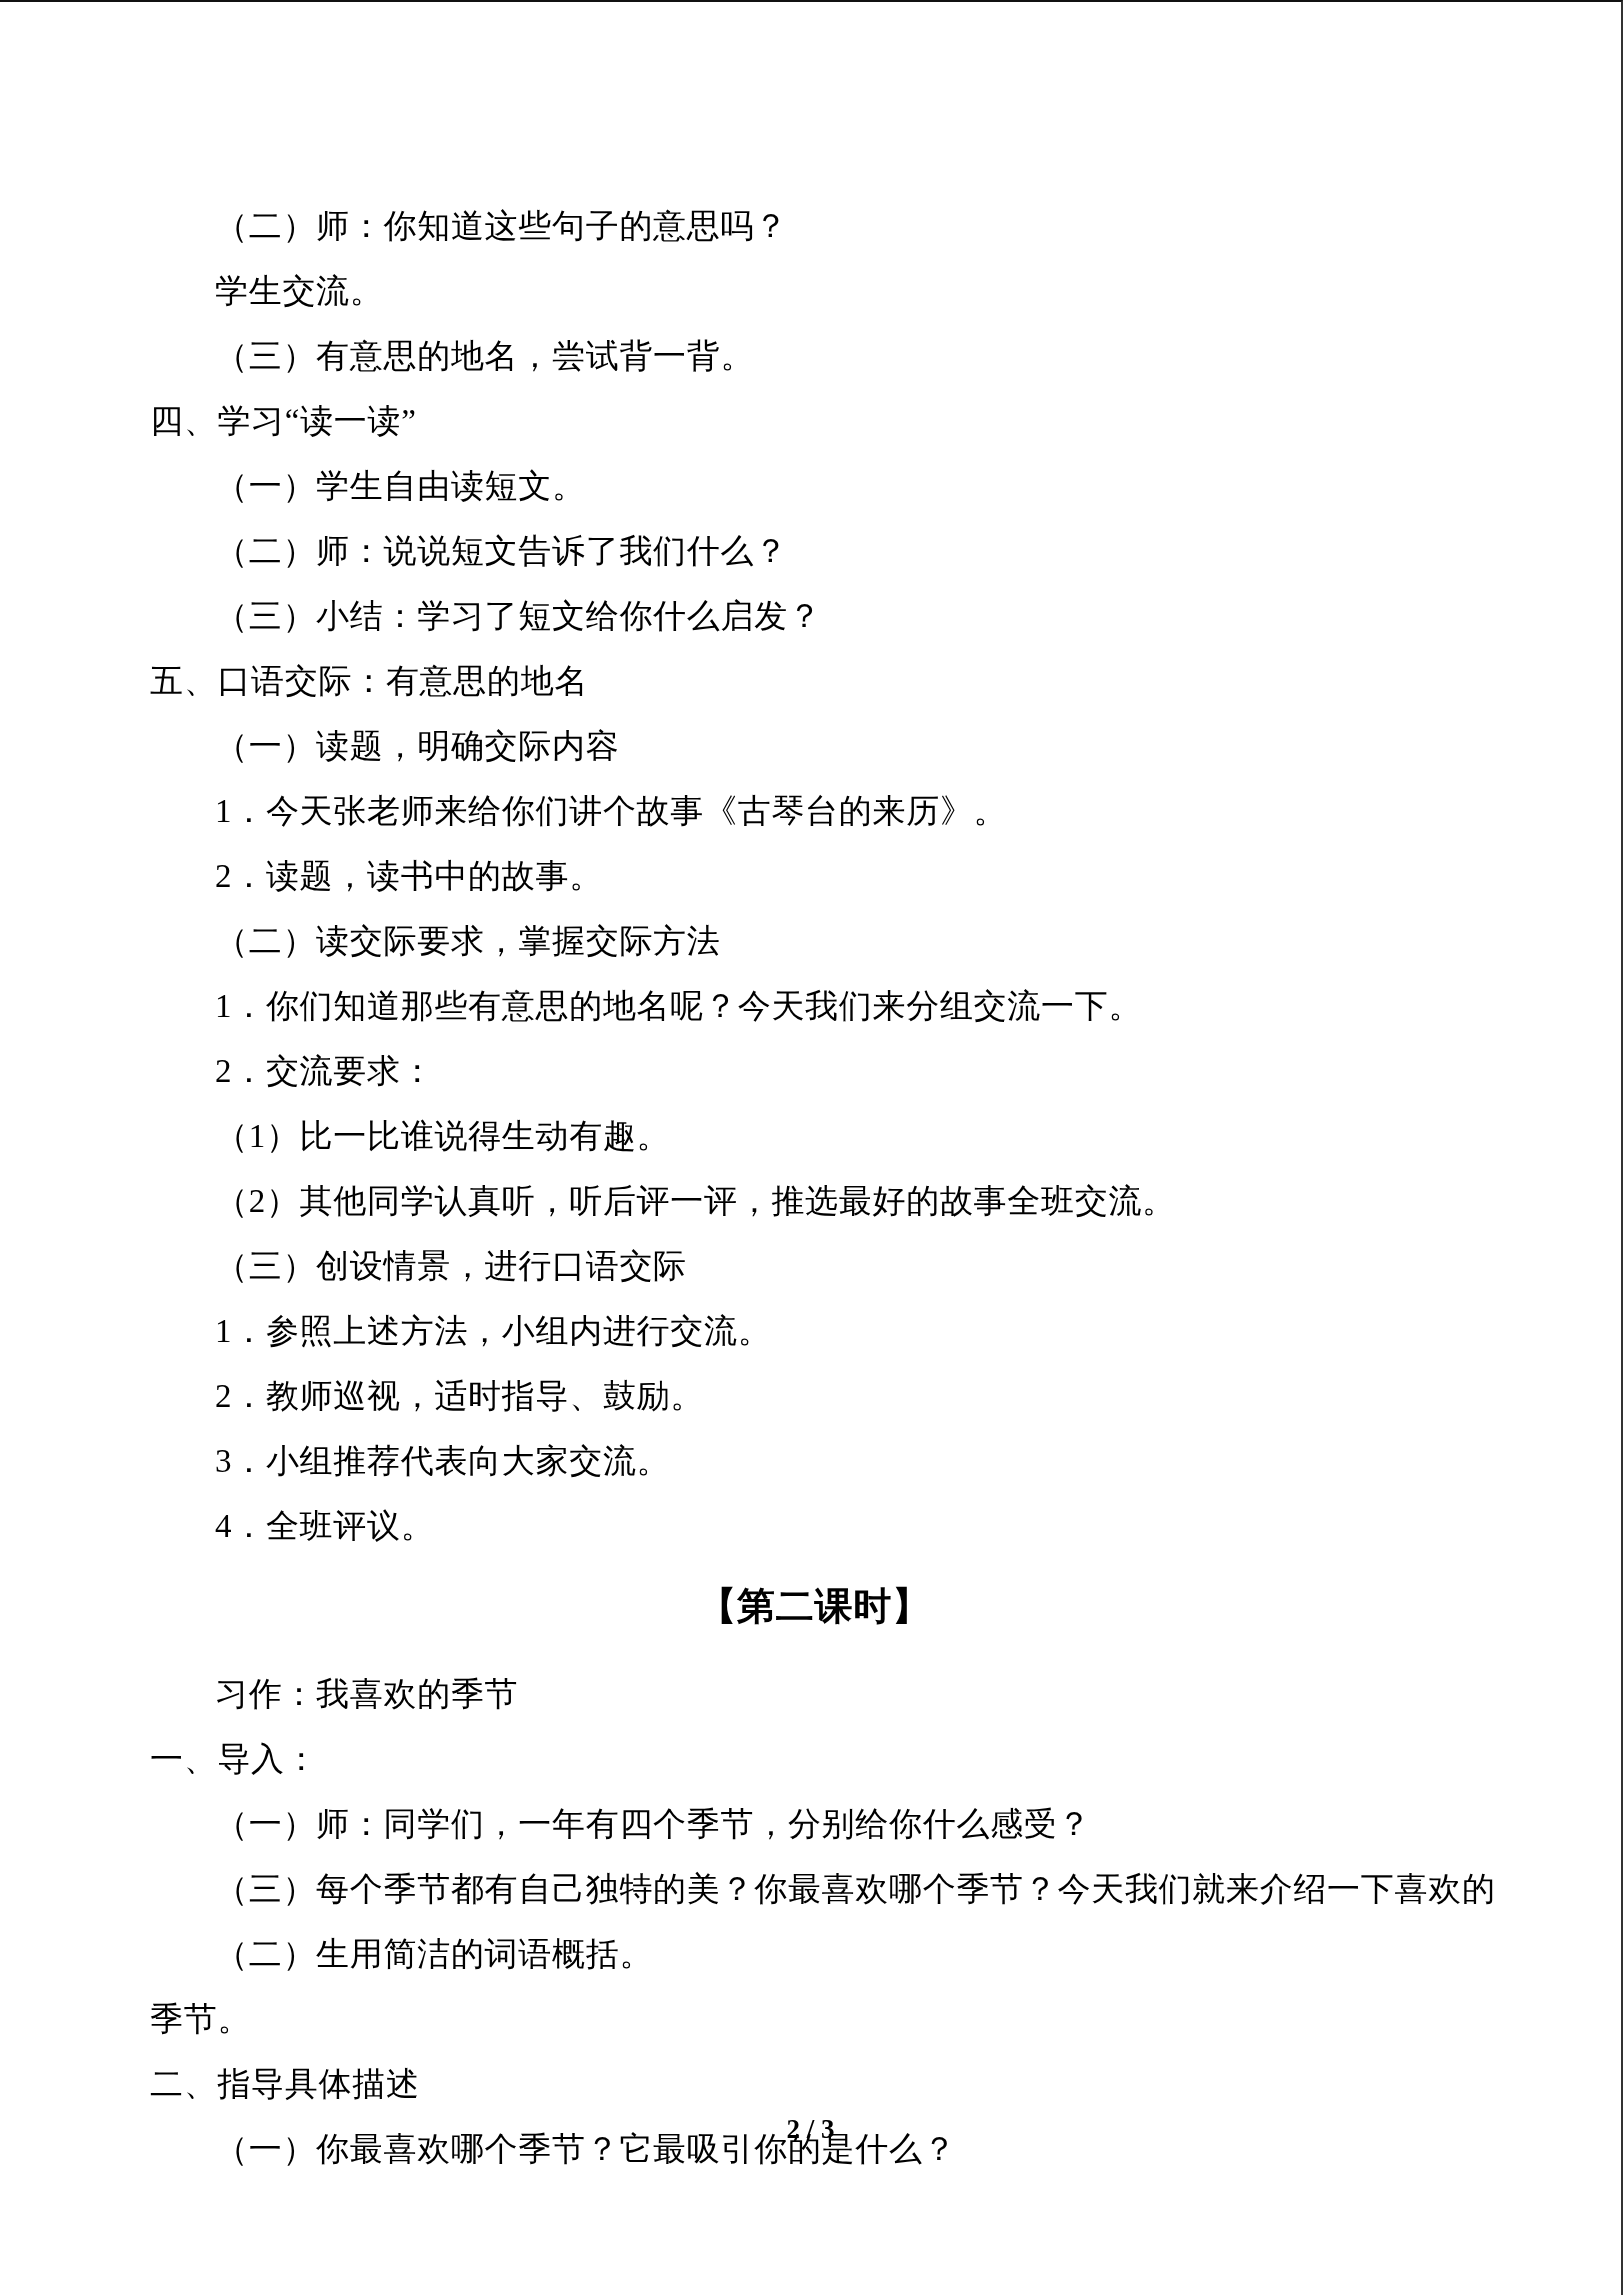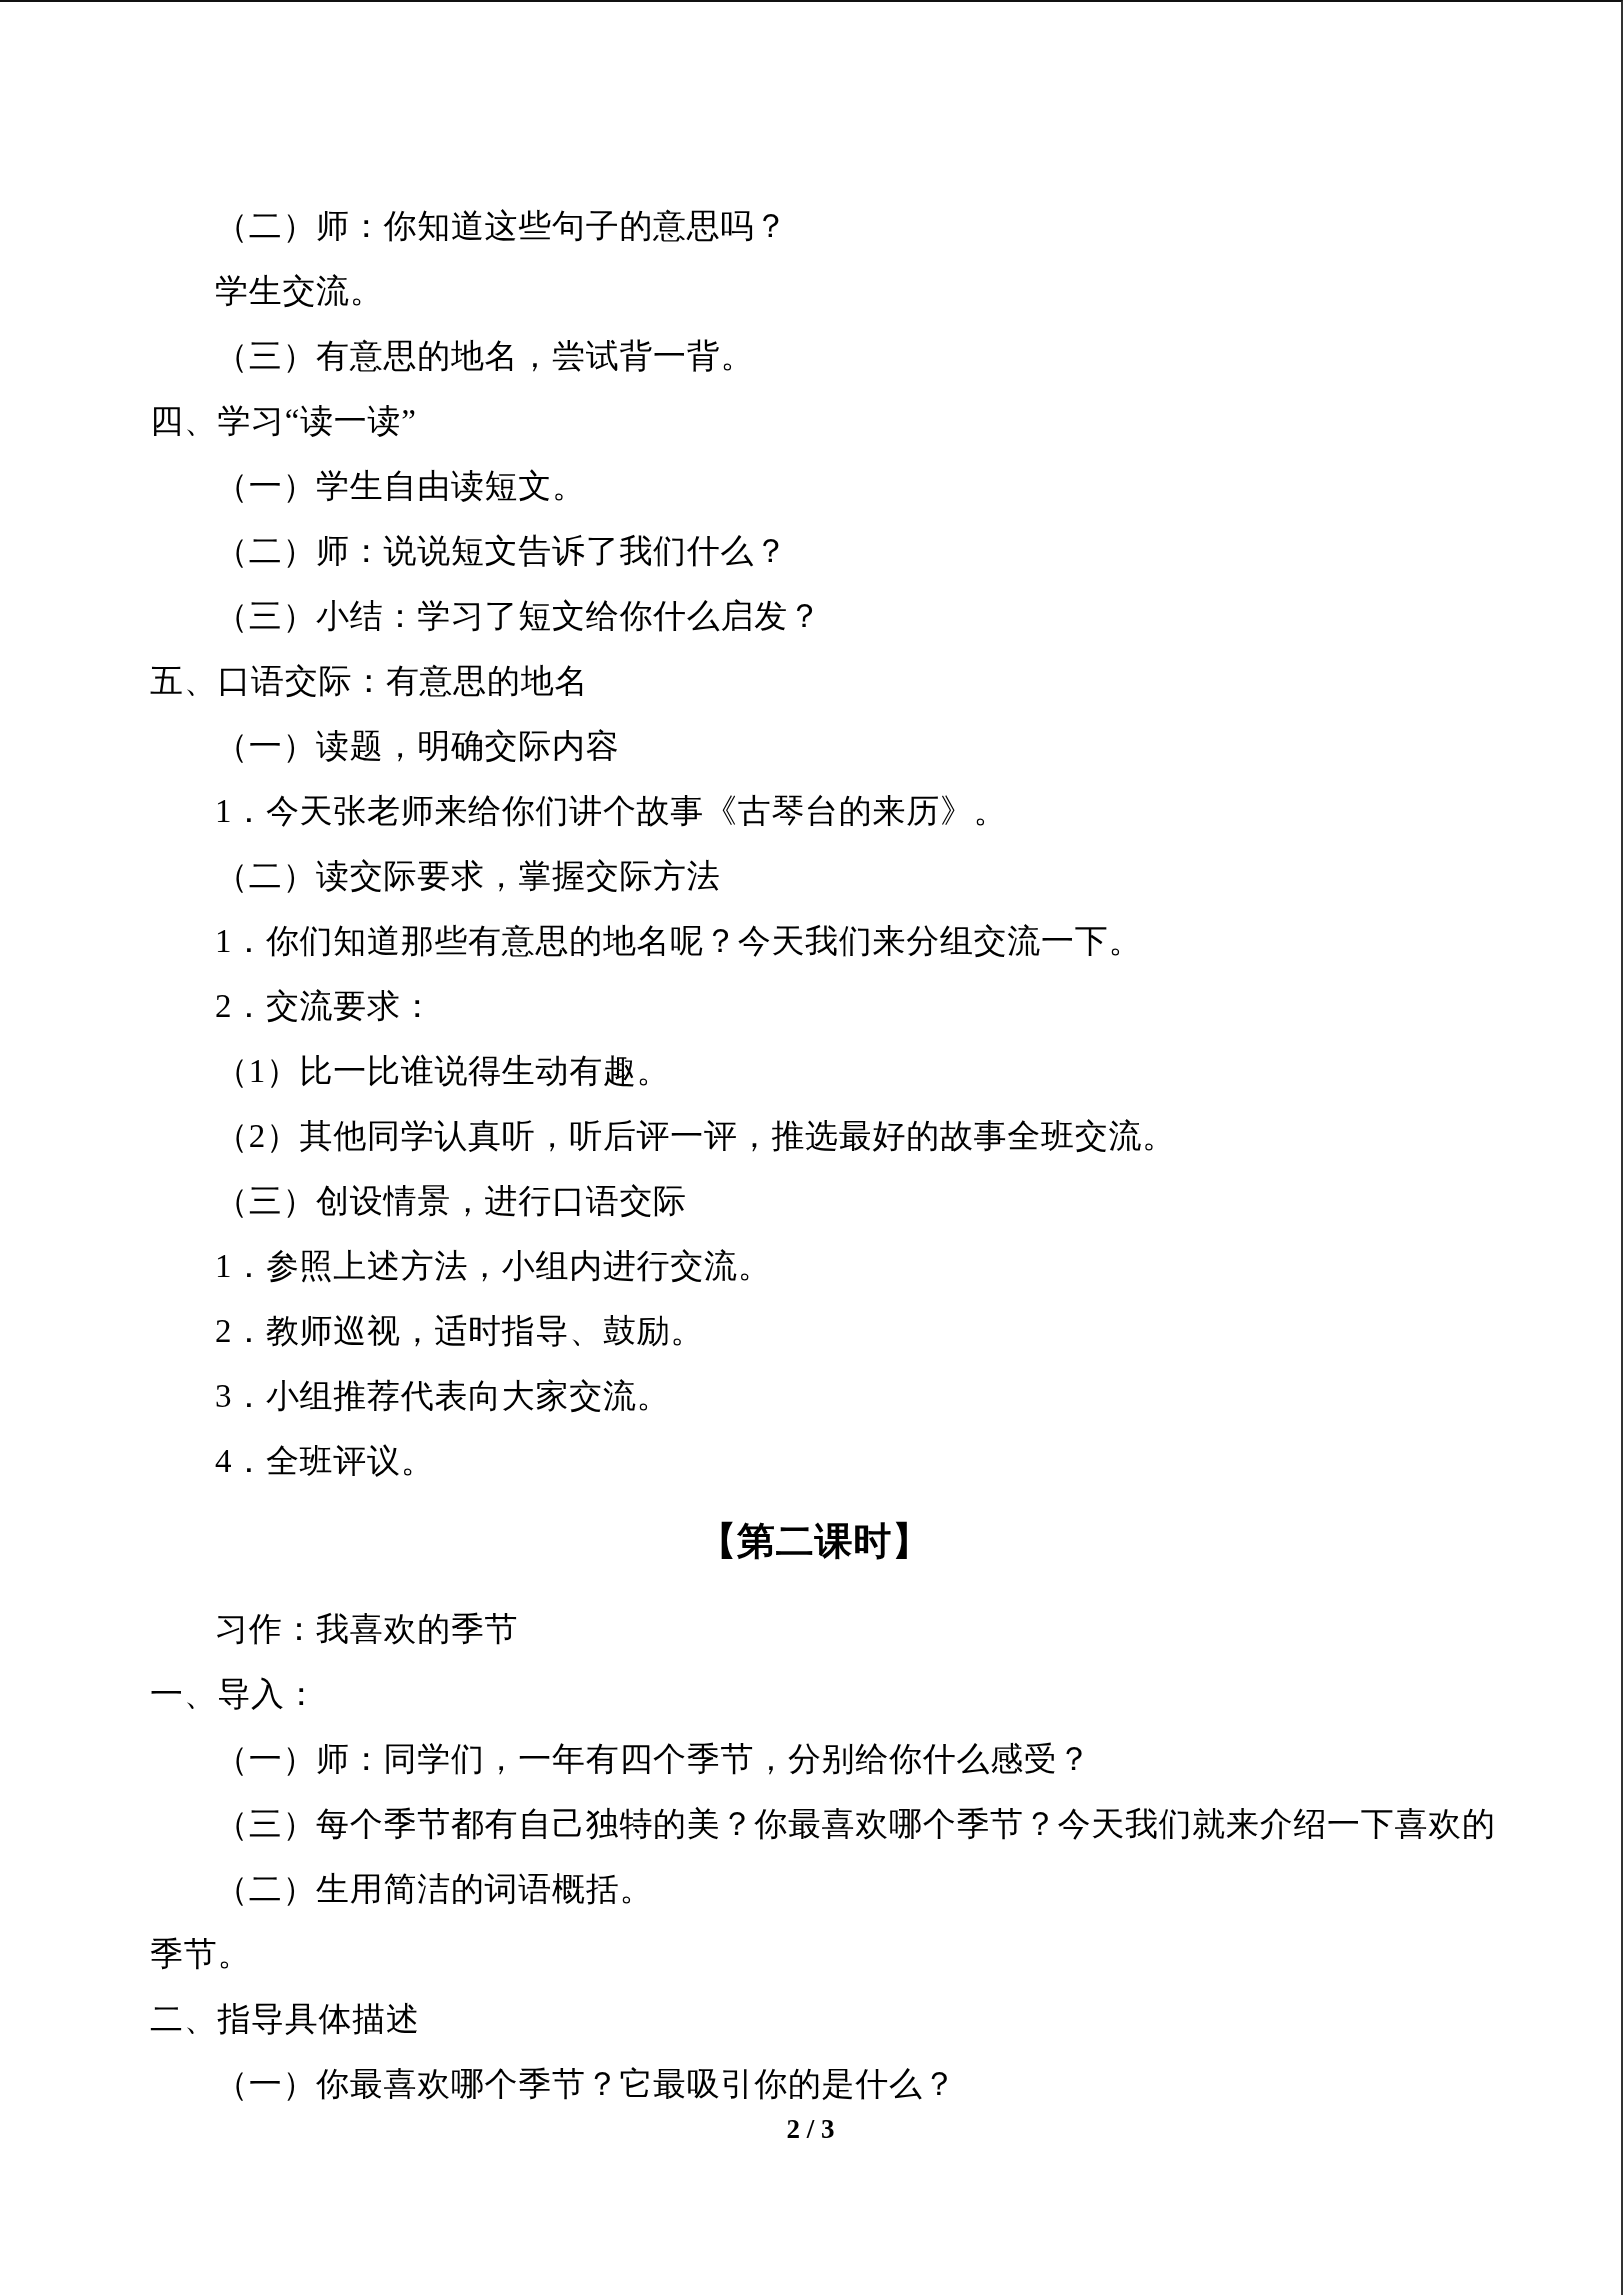--- a/index.html
+++ b/index.html
@@ -66,20 +66,21 @@
     <p class="sub">（二）师：你知道这些句子的意思吗？</p>
     <p class="sub">学生交流。</p>
     <p class="sub">（三）有意思的地名，尝试背一背。</p>
     <p class="top">四、学习“读一读”</p>
     <p class="sub">（一）学生自由读短文。</p>
     <p class="sub">（二）师：说说短文告诉了我们什么？</p>
     <p class="sub">（三）小结：学习了短文给你什么启发？</p>
     <p class="top">五、口语交际：有意思的地名</p>
     <p class="sub">（一）读题，明确交际内容</p>
     <p class="sub">1．今天张老师来给你们讲个故事《古琴台的来历》。</p>
+    <p class="sub">2．读题，读书中的故事。</p>
     <p class="sub">（二）读交际要求，掌握交际方法</p>
     <p class="sub">1．你们知道那些有意思的地名呢？今天我们来分组交流一下。</p>
     <p class="sub">2．交流要求：</p>
     <p class="sub">（1）比一比谁说得生动有趣。</p>
     <p class="sub">（2）其他同学认真听，听后评一评，推选最好的故事全班交流。</p>
     <p class="sub">（三）创设情景，进行口语交际</p>
     <p class="sub">1．参照上述方法，小组内进行交流。</p>
     <p class="sub">2．教师巡视，适时指导、鼓励。</p>
     <p class="sub">3．小组推荐代表向大家交流。</p>
     <p class="sub">4．全班评议。</p>

